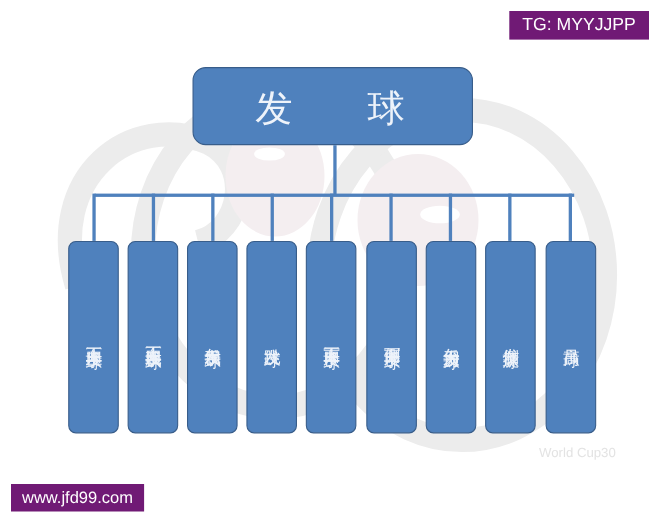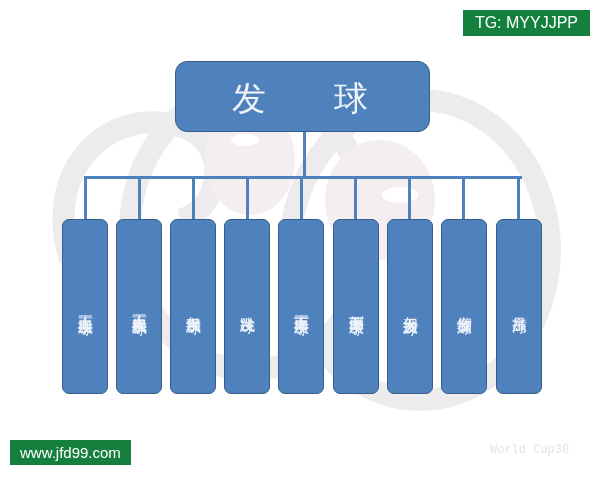--- a/index.html
+++ b/index.html
@@ -11,24 +11,24 @@
               display:flex; align-items:center; justify-content:center; }
   .root-box .t { color:#eef3fa; font-size:34px; font-family:"DejaVu Sans", sans-serif; font-weight:300; }
   .root-box .t1 { position:absolute; left:56px; top:14px; }
   .root-box .t2 { position:absolute; left:158px; top:14px; }
   .line { position:absolute; background:#4f81bd; }
   .child { position:absolute; top:219px; width:46px; height:175px; background:#4f81bd;
            border:1.5px solid #385d8a; border-radius:7px; box-sizing:border-box;
            display:flex; align-items:center; justify-content:center; }
   .child .lbl { writing-mode:vertical-rl; text-orientation:upright; color:#eef3fa;
                 font-size:15px; letter-spacing:1px; line-height:1; }
-  .tag { position:absolute; background:#15803d; color:#ffffff; font-family:"Liberation Sans", sans-serif; }
+  .tag { position:absolute; background:#701a75; color:#ffffff; font-family:"Liberation Sans", sans-serif; }
   .tag-tg { right:10px; top:10px; padding:4px 12px; font-size:16px; }
   .tag-url { left:10px; top:440px; padding:4px 10px; font-size:15px;text-align:center; }
-  .wc { position:absolute; left:490px; top:404px; color:#e3e3e3; font-size:12px; font-family:Liberation Mono, monospace;margin-top:39px; }
+  .wc { position:absolute; left:490px; top:404px; color:#e3e3e3; font-size:12px; font-family:Liberation Sans, sans-serif; }
 </style>
 </head>
 <body>
 
 <svg class="bg" width="600" height="480" viewBox="0 0 600 480">
   <g fill="none" stroke="#ececec" stroke-width="22">
     <path d="M70 260 C40 160 120 100 190 130 C230 150 220 210 180 220"></path>
     <ellipse cx="250" cy="230" rx="120" ry="140"></ellipse>
     <ellipse cx="420" cy="250" rx="130" ry="150"></ellipse>
   </g>

